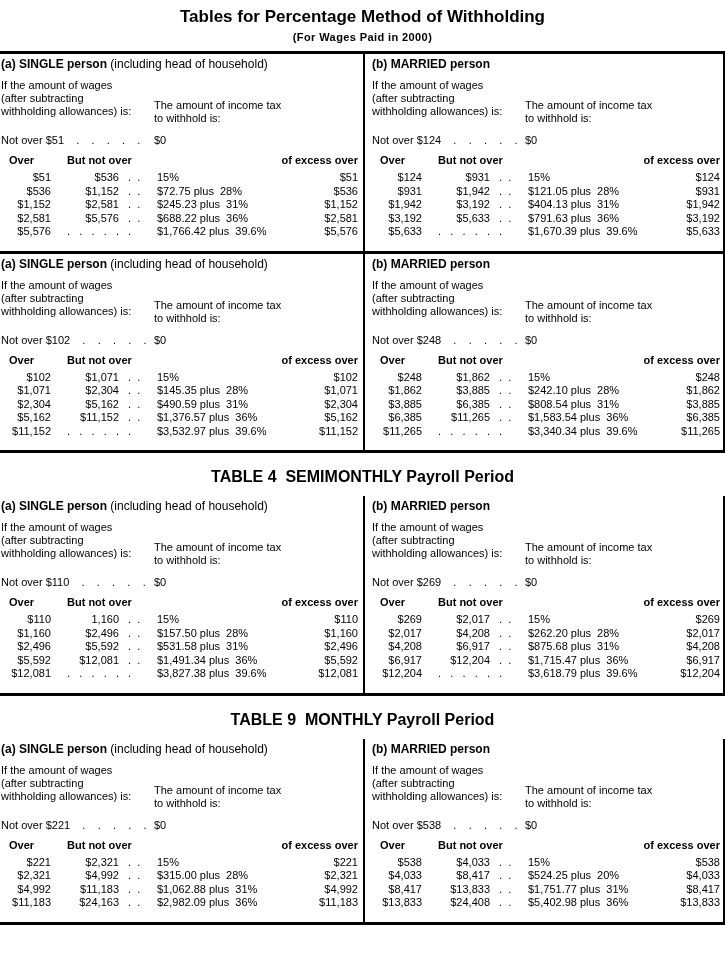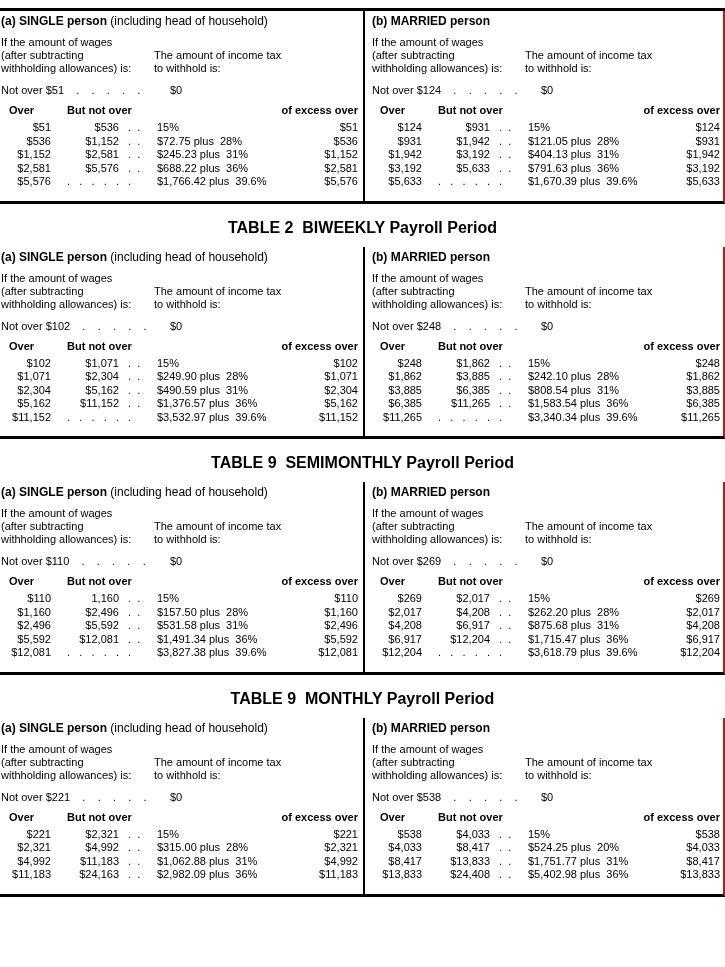--- a/index.html
+++ b/index.html
@@ -7,52 +7,54 @@
     width:725px; height:967px; position:relative;
     color:#000; font-family:"Liberation Sans","DejaVu Sans",sans-serif;
     font-size:11px; -webkit-font-smoothing:none;
   }
   .doc-title { text-align:center; font-weight:bold; font-size:17px; padding-top:7px; white-space:pre; }
   .doc-subtitle { text-align:center; font-weight:bold; font-size:11px; margin-top:4px; letter-spacing:0.4px; }
   .top-rule { height:3px; background:#000; margin-top:8px; }
 
   .table-heading { text-align:center; font-weight:bold; font-size:16px; margin:15px 0 10px 0; white-space:pre; }
 
-  .table-box { display:flex; border-bottom:3px solid #000; border-right:2px solid #b91c1c;align-items:center; }
+  .table-box { display:flex; border-bottom:3px solid #000; border-right:2px solid #000000;align-items:center; }
   .panel { box-sizing:border-box; }
   .panel-single { width:363px; padding:3px 4px 12px 1px; }
   .panel-married { flex:1; border-left:2px solid #000; padding:3px 2px 12px 7px; }
 
   .panel-header { font-size:12px; margin-bottom:8px; white-space:pre; }
   .panel-header .bold { font-weight:bold; }
 
   .wages-row { display:flex; line-height:13px; }
   .wages-left { width:153px; }
-  .wages-right { margin-top:13px; }
-
-  .not-over { display:grid; grid-template-columns:153px 1fr; margin:9px 0 8px 0;gap:16px; }
+  .wages-right { margin-top:20px; }
+
+  .not-over { display:grid; grid-template-columns:153px 1fr; margin:9px 0 8px 0; }
   .not-over .lead { white-space:pre; overflow:visible; }
 
   .col-head, .data-row { display:grid; grid-template-columns:50px 68px 36px 1fr 74px; }
   .col-head { font-weight:bold; margin-bottom:4px; line-height:13px;padding-left:8px; }
   .h-butnot { grid-column:2/4; padding-left:8px; }
   .h-excess { grid-column:4/6; text-align:right; padding-right:1px; }
 
   .data-row { line-height:13.5px; }
   .cell-over { text-align:right; }
   .cell-butnot { text-align:right; }
   .cell-dots { padding-left:9px; white-space:pre; }
   .cell-dots-long { grid-column:2/4; padding-left:16px; white-space:pre; }
   .cell-tax { padding-left:2px; white-space:pre; }
   .cell-excess { text-align:right; padding-right:1px; }
 </style>
 </head>
 <body>
 
 <div class="page">
+  <div class="doc-title">Tables for Percentage Method of Withholding</div>
+  <div class="doc-subtitle">(For Wages Paid in 2000)</div>
   <div class="top-rule"></div>
   <div id="tables-container">
   <section class="table-section">
     <div class="table-box">
       <div class="panel panel-single">
   <div class="panel-header"><span class="bold">(a) SINGLE person</span><span class="rest"> (including head of household)</span></div>
   <div class="wages-row">
     <div class="wages-left">
       <div>If the amount of wages</div>
       <div>(after subtracting</div>
@@ -165,21 +167,20 @@
                 <span class="cell-dots-long">.   .   .   .   .   .</span>
                 <span class="cell-tax">$1,670.39 plus  39.6%</span>
                 <span class="cell-excess">$5,633</span>
               </div>
             </div>
 </div>
     </div>
   </section>
 
   <section class="table-section">
-    <div class="table-heading">TABLE 2  BIWEEKLY Payroll Period</div>
     <div class="table-box">
       <div class="panel panel-single">
   <div class="panel-header"><span class="bold">(a) SINGLE person</span><span class="rest"> (including head of household)</span></div>
   <div class="wages-row">
     <div class="wages-left">
       <div>If the amount of wages</div>
       <div>(after subtracting</div>
       <div>withholding allowances) is:</div>
     </div>
     <div class="wages-right">
@@ -201,21 +202,21 @@
                 <span class="cell-over">$102</span>
                 <span class="cell-butnot">$1,071</span>
                 <span class="cell-dots">.  .</span>
                 <span class="cell-tax">15%</span>
                 <span class="cell-excess">$102</span>
               </div>
               <div class="data-row">
                 <span class="cell-over">$1,071</span>
                 <span class="cell-butnot">$2,304</span>
                 <span class="cell-dots">.  .</span>
-                <span class="cell-tax">$249.90 plus  28%</span>
+                <span class="cell-tax">$145.35 plus  28%</span>
                 <span class="cell-excess">$1,071</span>
               </div>
               <div class="data-row">
                 <span class="cell-over">$2,304</span>
                 <span class="cell-butnot">$5,162</span>
                 <span class="cell-dots">.  .</span>
                 <span class="cell-tax">$490.59 plus  31%</span>
                 <span class="cell-excess">$2,304</span>
               </div>
               <div class="data-row">
@@ -289,21 +290,21 @@
                 <span class="cell-dots-long">.   .   .   .   .   .</span>
                 <span class="cell-tax">$3,340.34 plus  39.6%</span>
                 <span class="cell-excess">$11,265</span>
               </div>
             </div>
 </div>
     </div>
   </section>
 
   <section class="table-section">
-    <div class="table-heading">TABLE 9  SEMIMONTHLY Payroll Period</div>
+    <div class="table-heading">TABLE 4  SEMIMONTHLY Payroll Period</div>
     <div class="table-box">
       <div class="panel panel-single">
   <div class="panel-header"><span class="bold">(a) SINGLE person</span><span class="rest"> (including head of household)</span></div>
   <div class="wages-row">
     <div class="wages-left">
       <div>If the amount of wages</div>
       <div>(after subtracting</div>
       <div>withholding allowances) is:</div>
     </div>
     <div class="wages-right">

